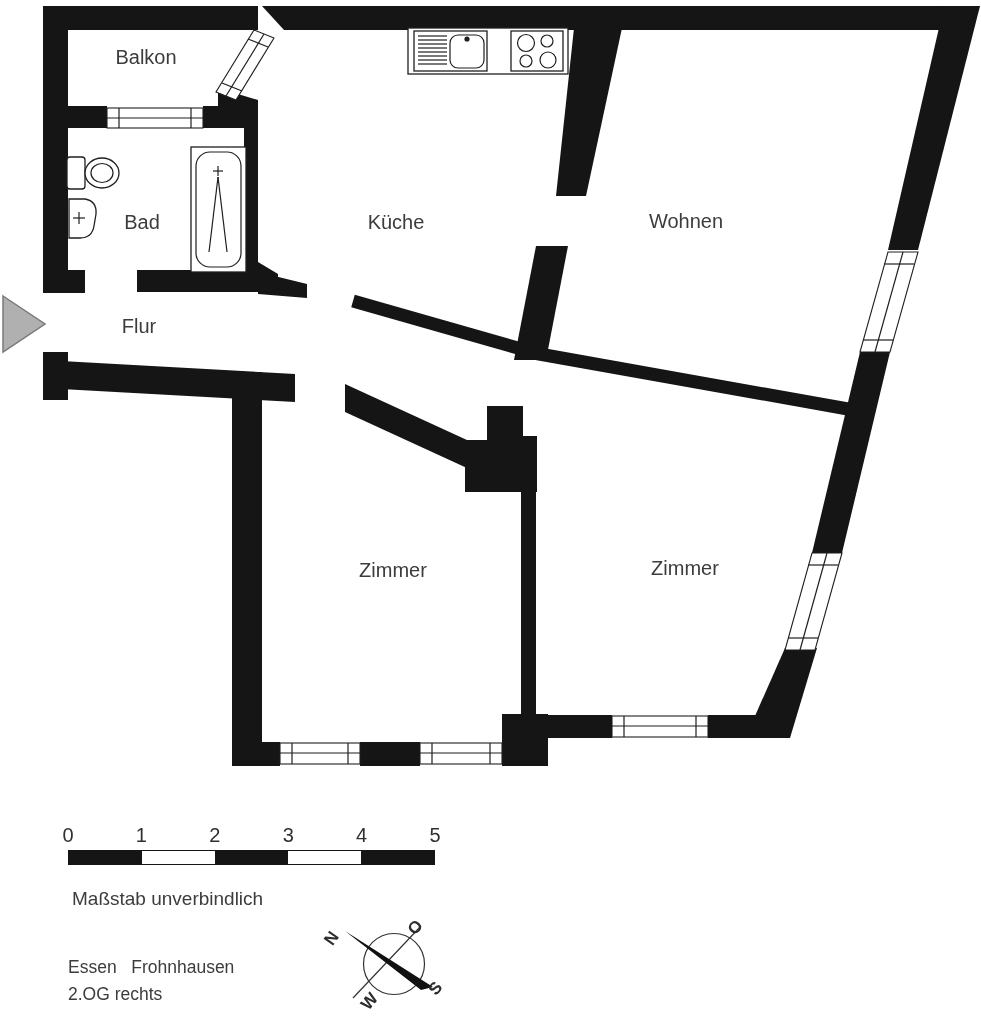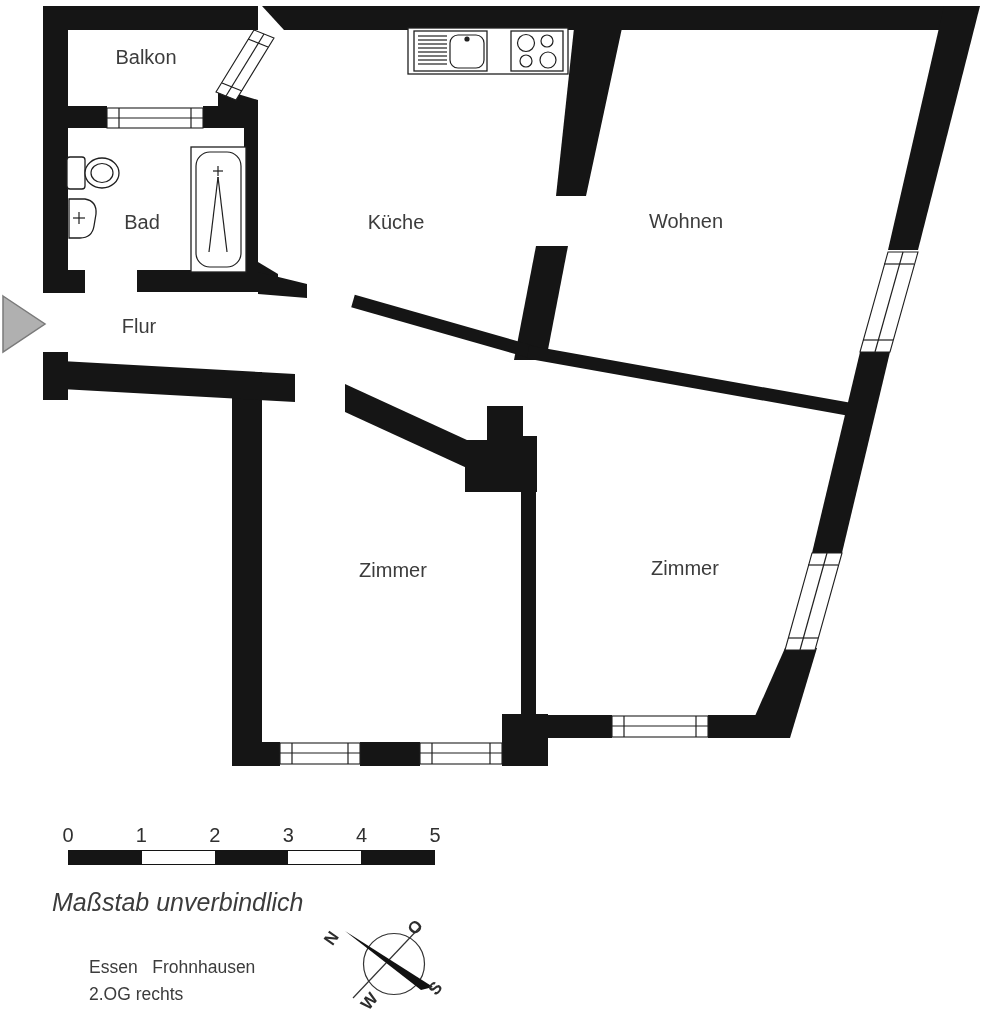--- a/index.html
+++ b/index.html
@@ -18,27 +18,27 @@
   .winbox{fill:#ffffff;stroke:#1f1f1f;stroke-width:1.1;}
   .room-label{font-size:20px;fill:var(--label);text-anchor:middle;}
   
   .scalebar-wrap{position:absolute;left:68px;top:824px;width:367px;}
   .scale-ticks{position:relative;height:24px;font-size:20px;color:#303030;}
   .scale-ticks span{position:absolute;transform:translateX(-50%);}
   .scalebar{margin-top:2px;height:13px;border:1.5px solid #141414;display:flex;}
   .scalebar div{flex:1;}
   .seg-b{background:var(--wall);}
   .seg-w{background:#ffffff;}
-  .scale-note{position:absolute;left:52px;top:888px;font-size:25px;color:var(--label);font-style:italic;}
+  .scale-note{position:absolute;left:72px;top:888px;font-size:19px;color:var(--label);}
   
   .compass-svg{position:absolute;left:318px;top:904px;}
   .compass-letter{font-size:17px;font-weight:bold;fill:#2d2d2d;text-anchor:middle;}
   
   .address{position:absolute;left:68px;top:954px;font-size:17.5px;color:var(--label);line-height:27px;}
-  .address div{white-space:pre;margin-left:21px;}
+  .address div{white-space:pre;}
 </style>
 </head>
 <body>
 
 <svg class="plan-svg" width="981" height="810" viewBox="0 0 981 810">
 
   <g>
 
     <rect class="wall" x="50" y="6" width="208" height="24"></rect>
 

